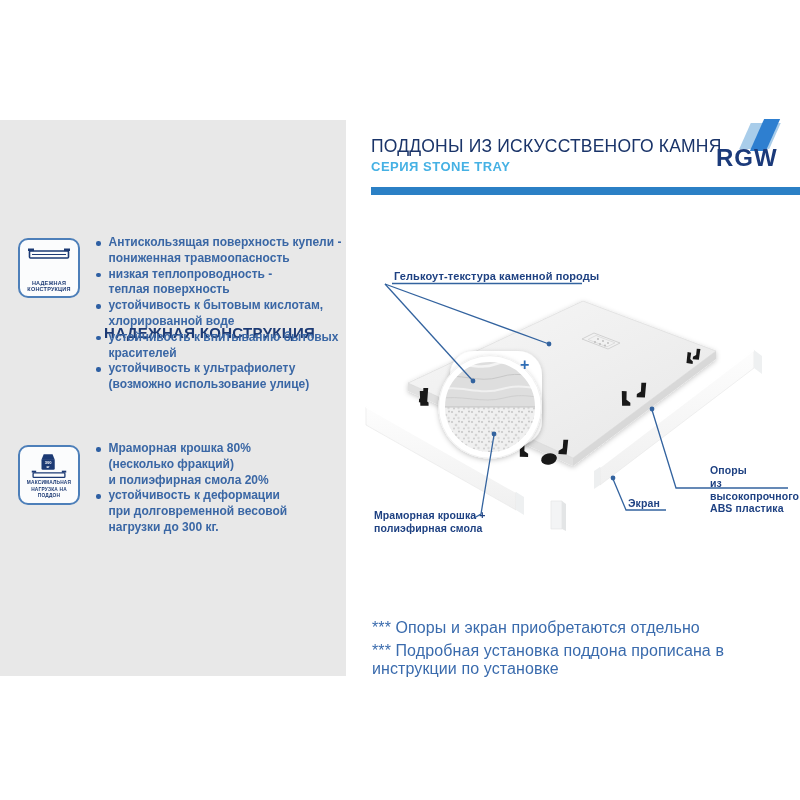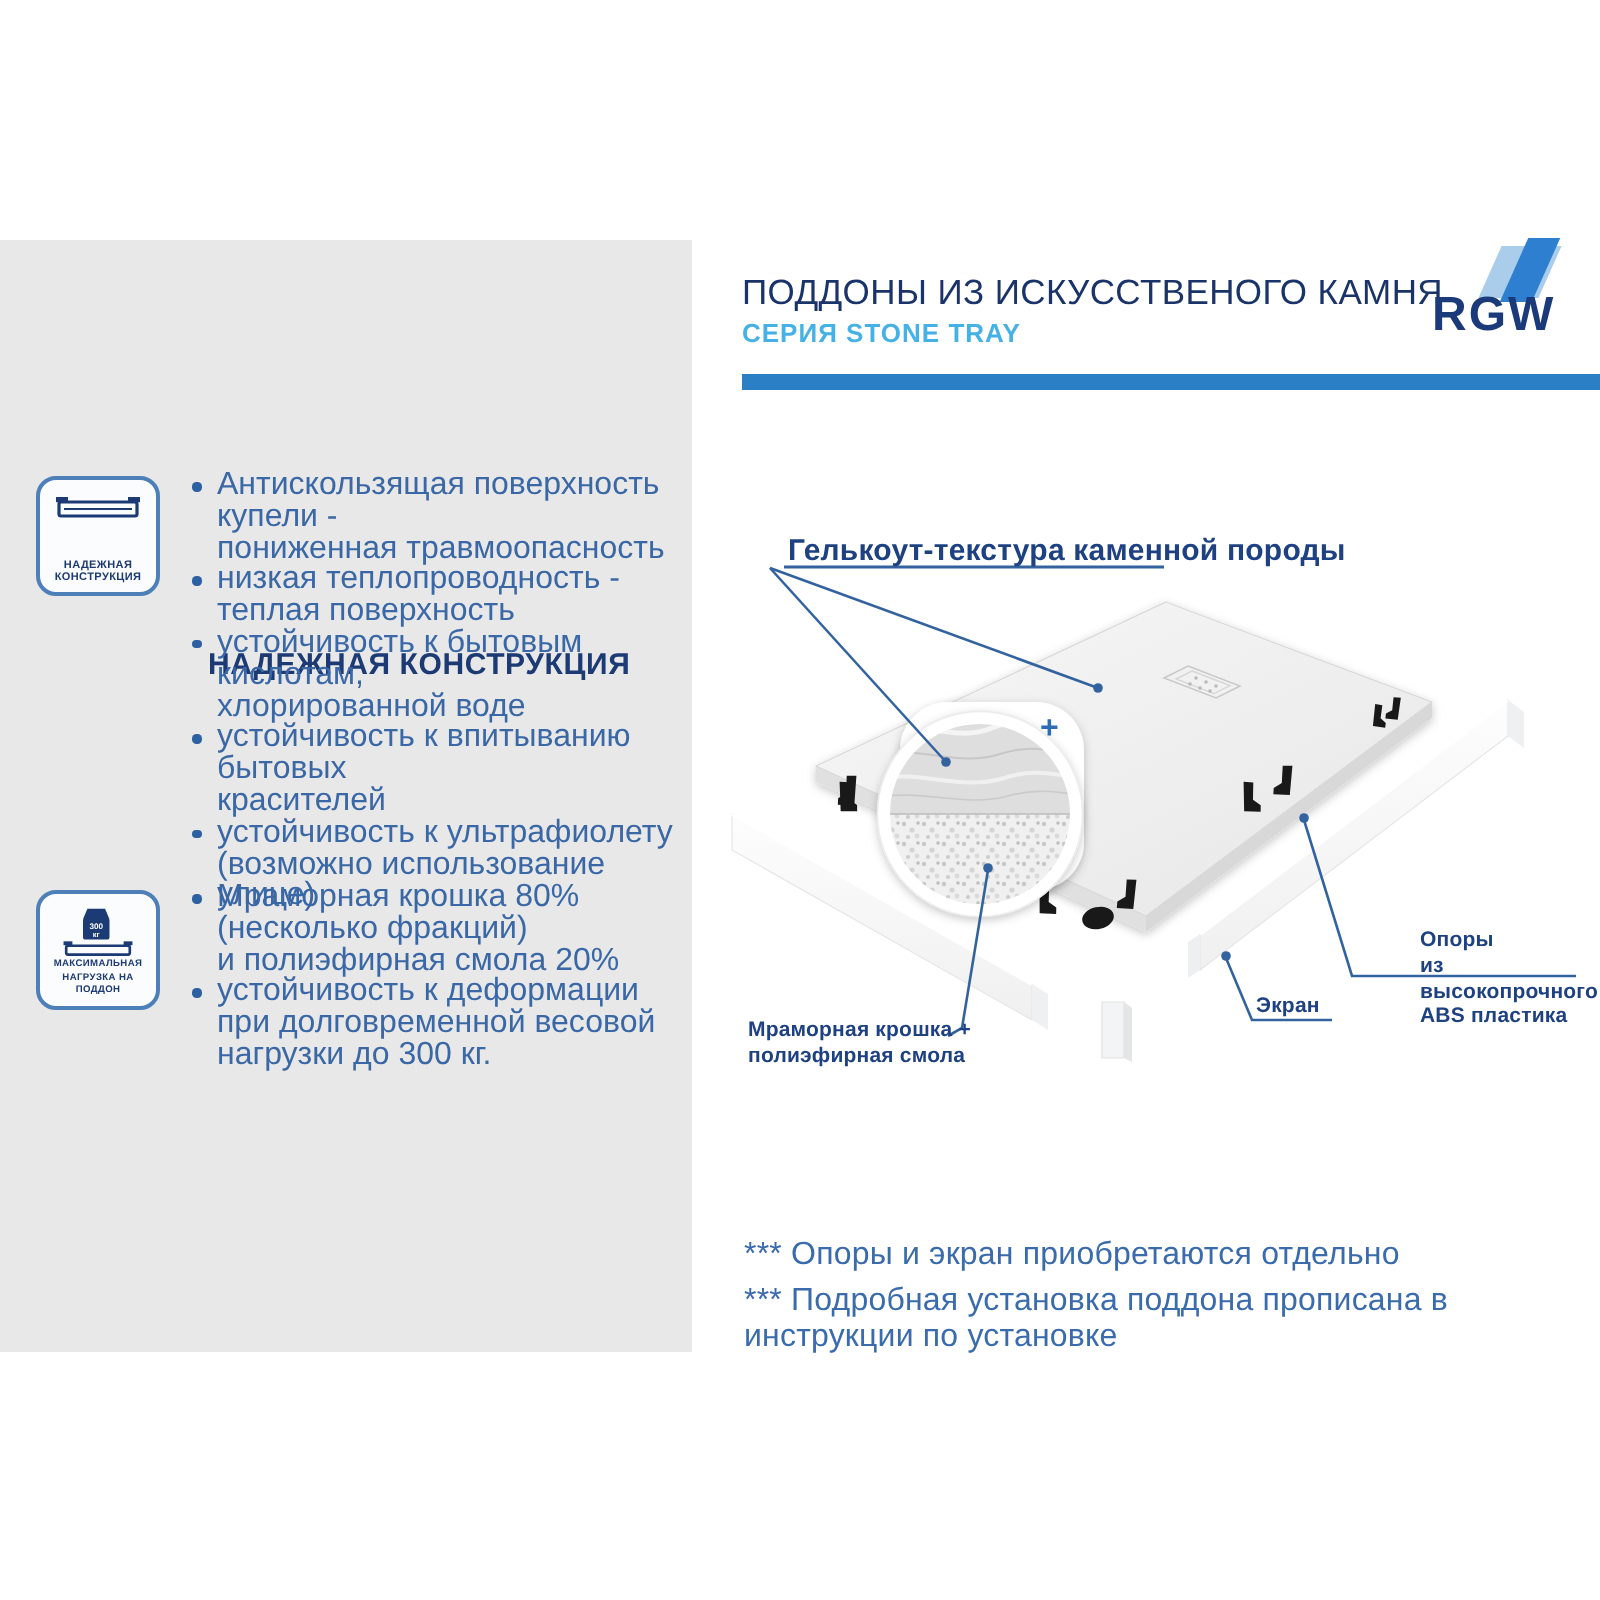--- a/index.html
+++ b/index.html
@@ -15,37 +15,37 @@
          background:#fbfcfd;box-sizing:border-box;display:flex;flex-direction:column;
          align-items:center;justify-content:space-between;padding:6px 2px 4px 2px;}
   .badge-caption{font-size:5.5px;line-height:6.2px;font-weight:bold;color:#1c3a74;
                  text-align:center;white-space:pre-line;letter-spacing:.2px;}
 
   .feature-list{left:96px;width:250px;list-style:none;margin:0;padding:0;}
   #list-construction{top:235px;}
   #list-material{top:441px;}
   .feature{display:flex;gap:8px;}
   .bullet-dot{width:4.5px;height:4.5px;border-radius:50%;background:#2d5fa3;margin-top:6px;flex:none;}
-  .ftext{white-space:pre-line;font-size:16px;line-height:15.8px;color:#3a67a5;}
+  .ftext{white-space:pre-line;font-size:12px;line-height:15.8px;color:#3a67a5;font-weight:bold;}
 
   
   #page-title{left:371px;top:136px;font-size:17.5px;font-weight:normal;color:#1a3469;letter-spacing:.2px;}
   #page-subtitle{left:371px;top:159px;font-size:13px;font-weight:bold;color:#45b1e4;letter-spacing:.5px;}
   #header-bar{left:371px;top:187px;width:429px;height:8px;background:#2b80c5;}
 
   
   #logo{left:712px;top:118px;width:88px;height:60px;}
   .logo-par{position:absolute;transform:skewX(-24deg);}
   #logo-par-light{left:33px;top:5px;width:30px;height:26px;background:#a9cdea;}
   #logo-par-dark{left:45px;top:1px;width:16px;height:32px;background:#2e7fd0;}
   #logo-text{position:absolute;left:4px;top:26px;font-size:24px;font-weight:bold;color:#1b3a7a;letter-spacing:1px;}
 
   
   .callout{font-size:10.5px;font-weight:bold;color:#1e4182;white-space:pre-line;line-height:12.8px;letter-spacing:.1px;}
-  #callout-gelcoat{left:394px;top:270px;font-size:15px;}
+  #callout-gelcoat{left:394px;top:270px;font-size:11px;}
   #callout-marble{left:374px;top:509px;}
   #callout-screen{left:628px;top:497px;}
   #callout-supports{left:686px;top:464px;margin-left:24px;}
   #magnifier-plus{left:520px;top:356px;font-size:16px;font-weight:bold;color:#2e6cb5;}
 
   .footnote{left:372px;font-size:16px;color:#3a6bad;letter-spacing:.1px;}
   #footnote-1{top:619px;}
   #footnote-2{top:642px;}
 </style>
 </head>

